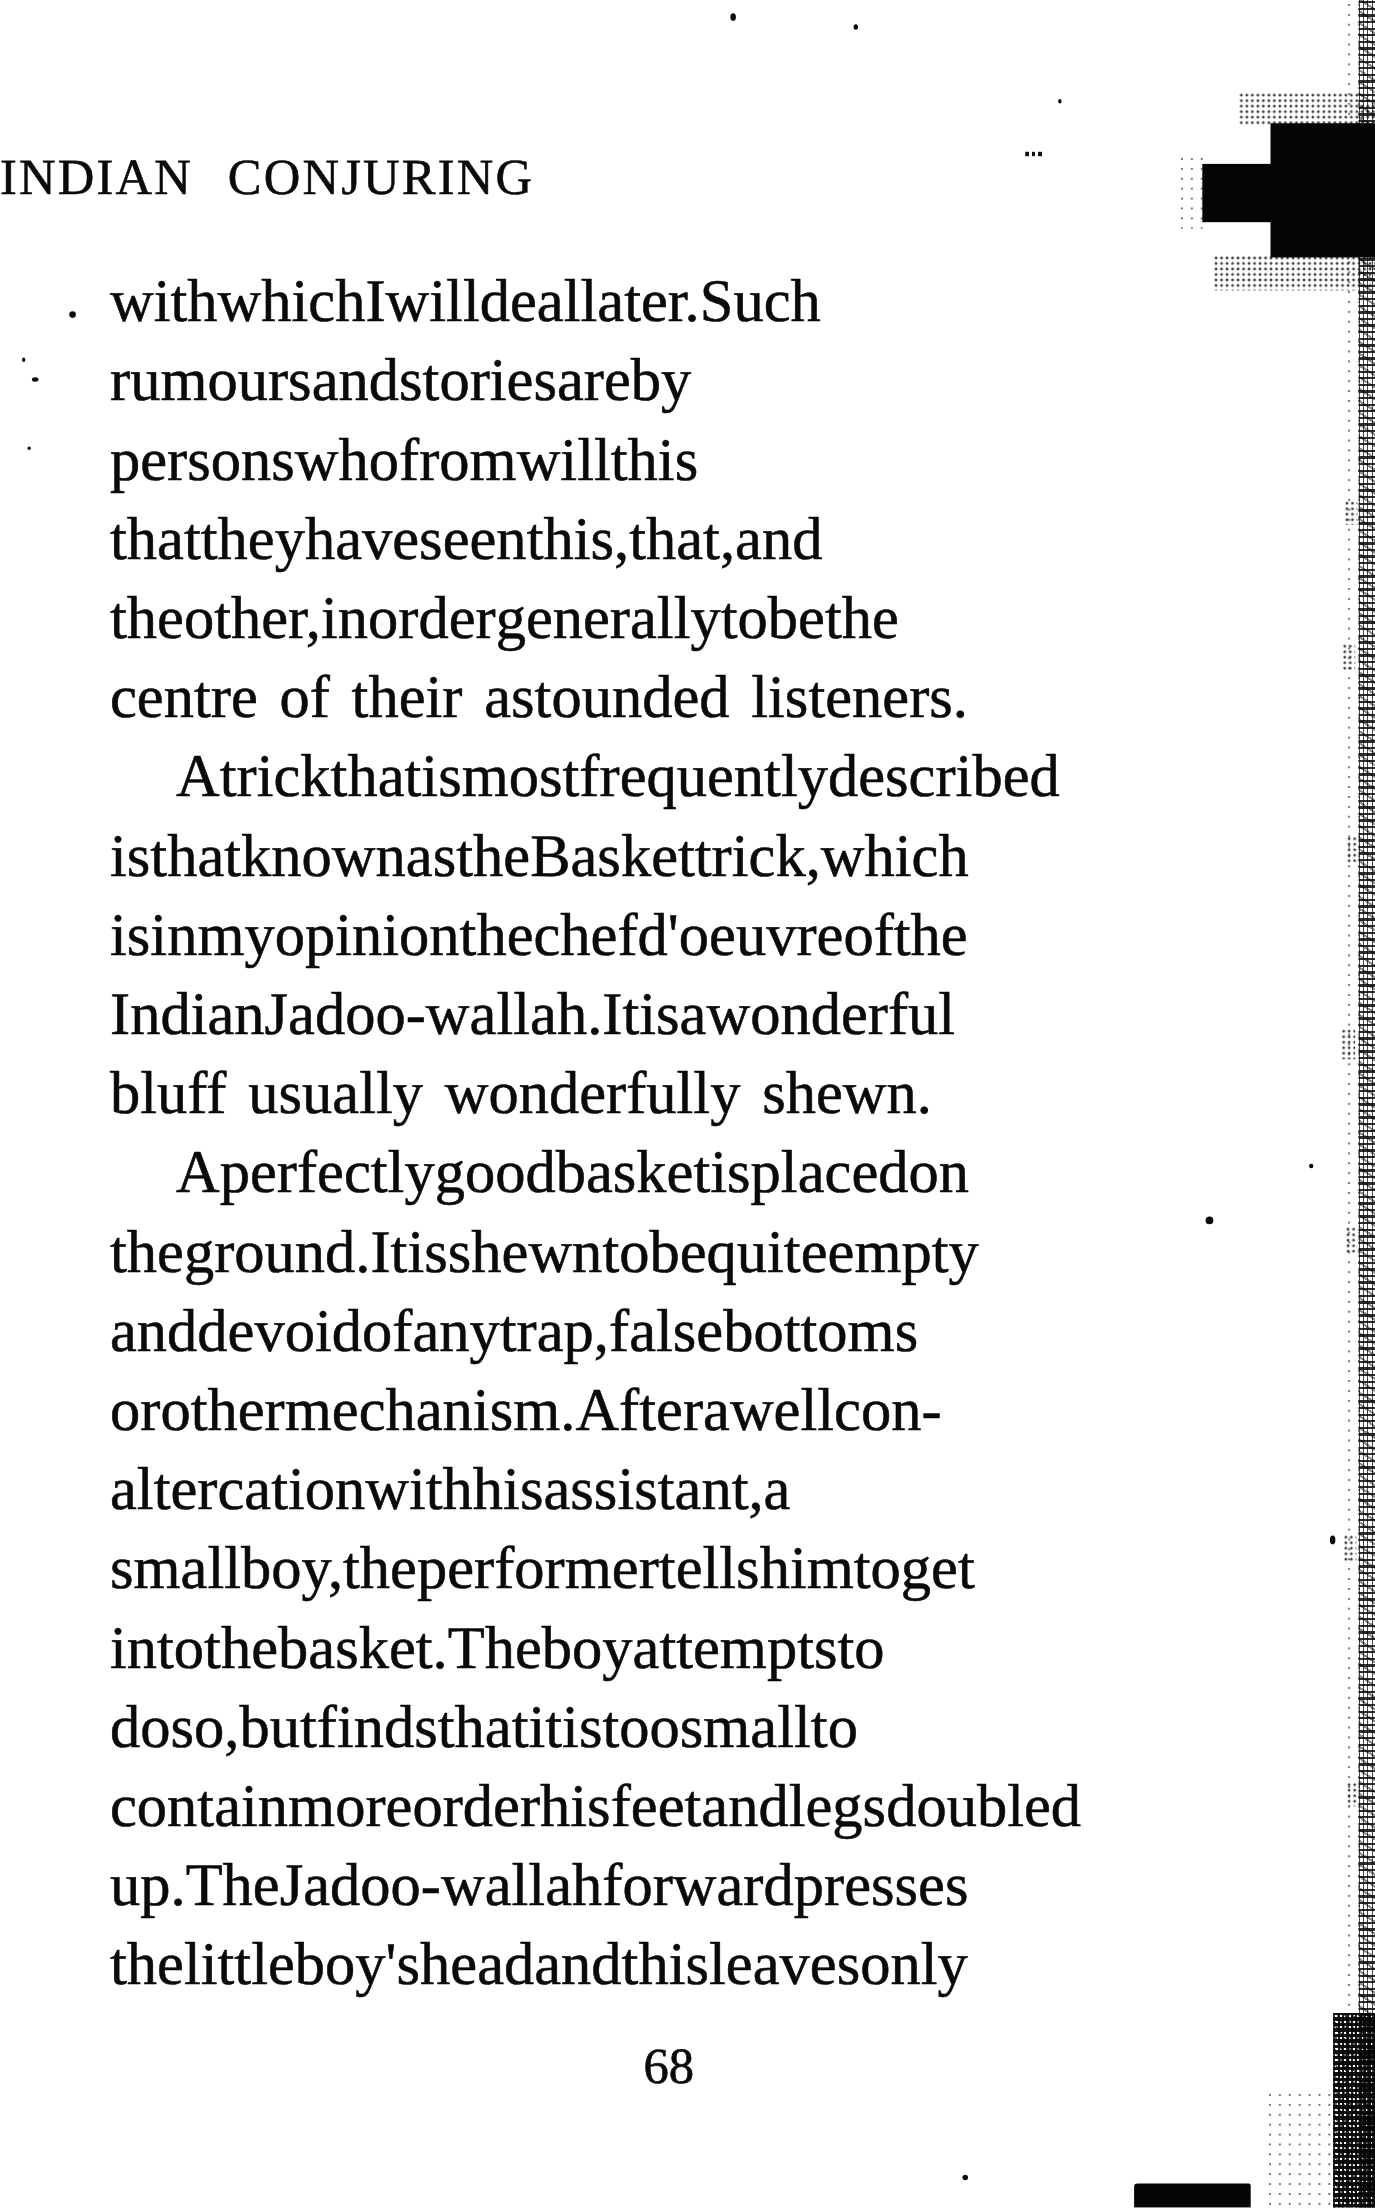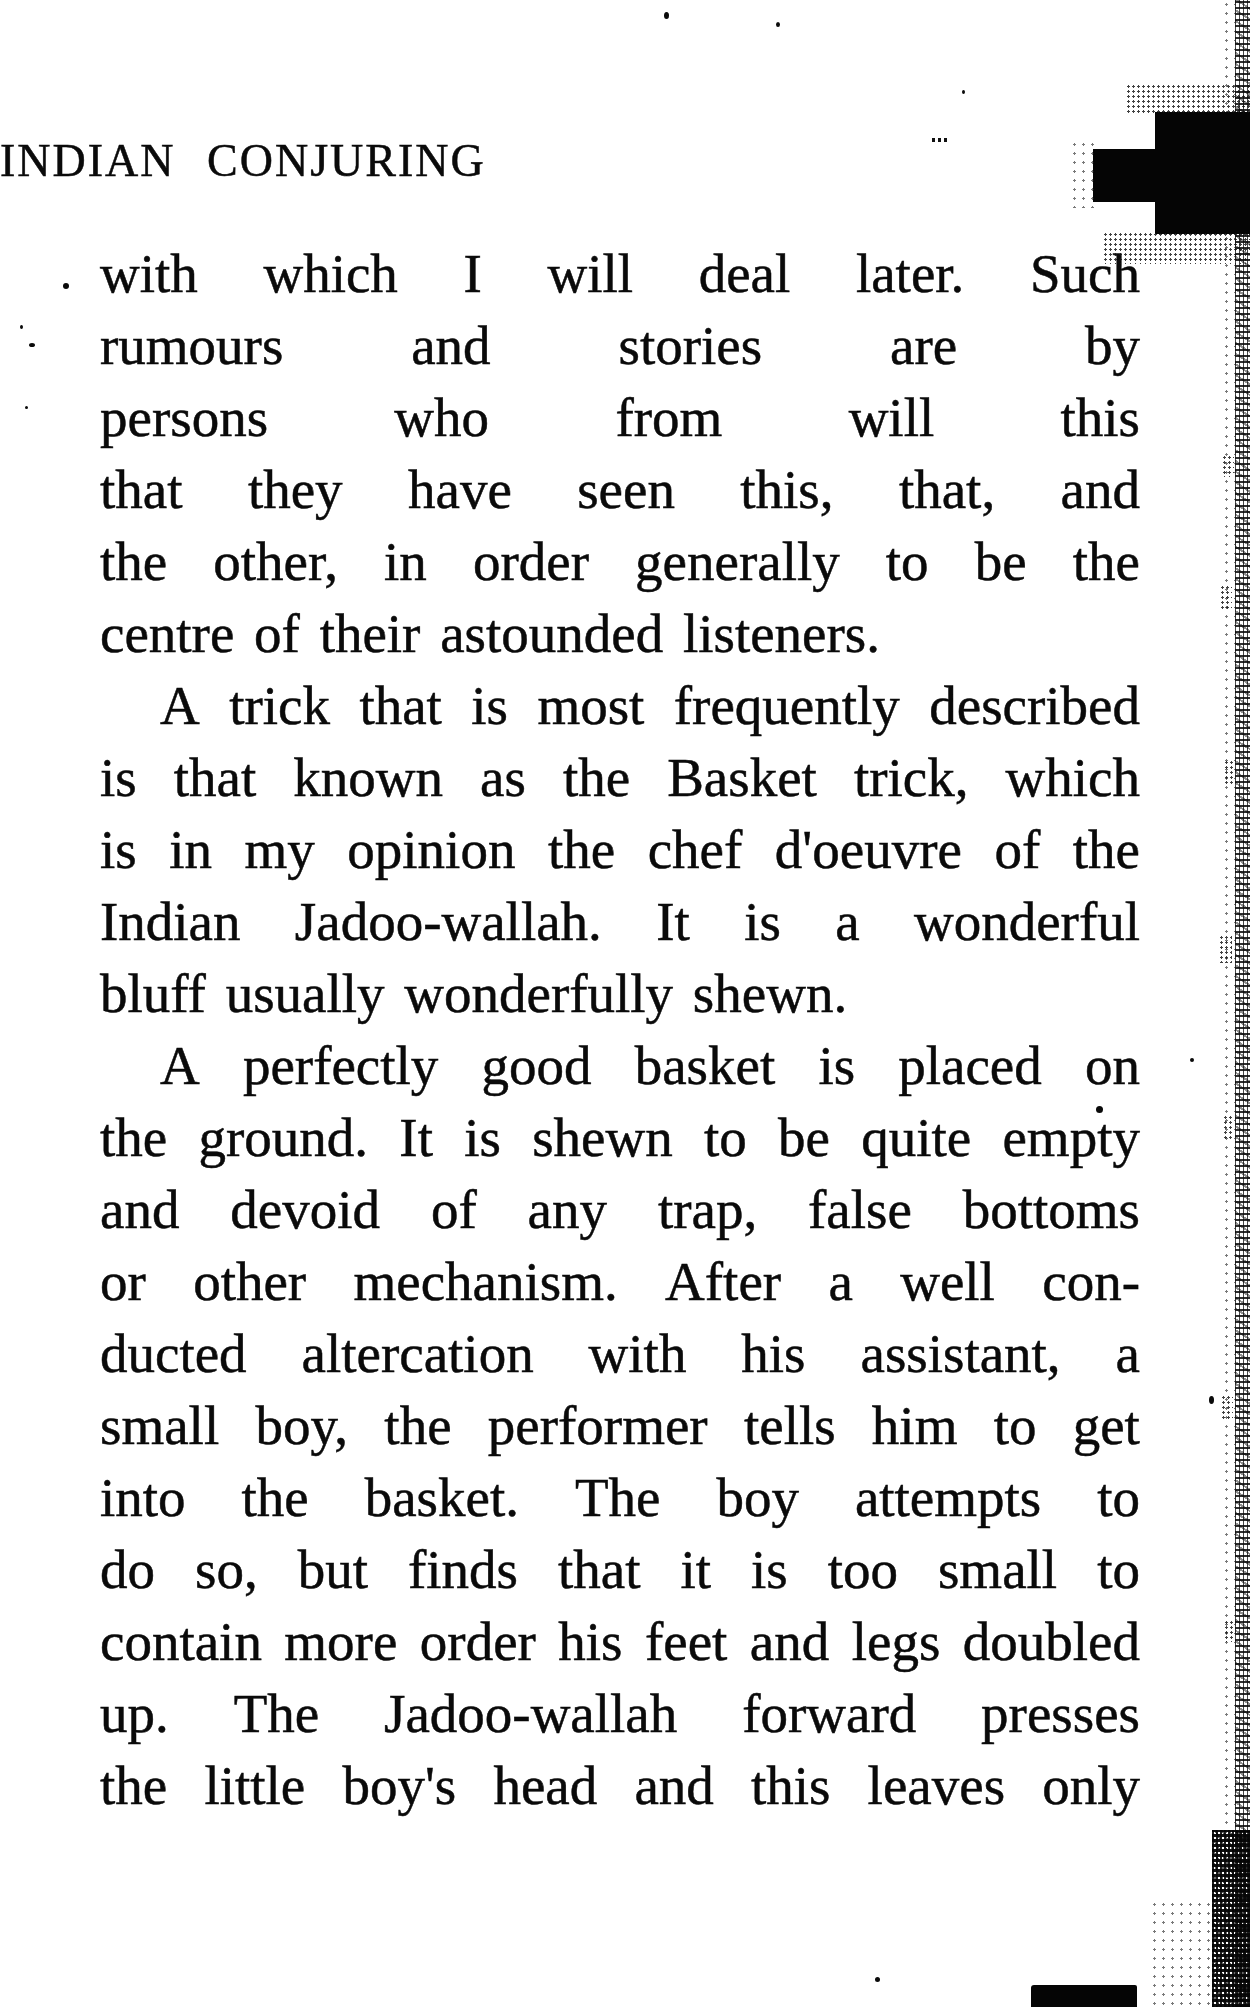--- a/index.html
+++ b/index.html
@@ -17,21 +17,21 @@
     letter-spacing:2px; word-spacing:18px;
     -webkit-text-stroke:0.5px var(--ink);
     white-space:nowrap;
   }
   
   .text-block {
     position:absolute; top:238px; left:100px; width:1040px;
     font-size:55px; -webkit-text-stroke:0.5px var(--ink);
   }
   .line { height:72px; line-height:72px; white-space:nowrap; }
-  .line.j { display:flex; justify-content:space-between; }
+  .line.j { display:flex; }
   .line.p { word-spacing:6px; }
   .line.ind { padding-left:60px; }
   
   .page-number {
     position:absolute; top:1856px; left:0; width:1216px;
     text-align:center; font-size:46px; line-height:1;
     -webkit-text-stroke:0.6px var(--ink);
   }
   
   .art { position:absolute; }
@@ -184,21 +184,20 @@
       <div class="line j">
         <span>or</span>
         <span>other</span>
         <span>mechanism.</span>
         <span>After</span>
         <span>a</span>
         <span>well</span>
         <span>con-</span>
       </div>
       <div class="line j">
-        <span>ducted</span>
         <span>altercation</span>
         <span>with</span>
         <span>his</span>
         <span>assistant,</span>
         <span>a</span>
       </div>
       <div class="line j">
         <span>small</span>
         <span>boy,</span>
         <span>the</span>
@@ -251,20 +250,21 @@
         <span>little</span>
         <span>boy's</span>
         <span>head</span>
         <span>and</span>
         <span>this</span>
         <span>leaves</span>
         <span>only</span>
       </div>
     </div>
 
+  <div class="page-number">68</div>
 
   <div class="art noise" style="left:1235px; top:0; width:15px; height:2007px;"></div>
   <div class="art dots-sparse" style="left:1222px; top:0; width:14px; height:2007px;"></div>
 
   <div class="art solid" style="left:1155px; top:112px; width:95px; height:122px;"></div>
   <div class="art solid" style="left:1093px; top:149px; width:70px; height:53px;"></div>
   <div class="art dots" style="left:1126px; top:84px; width:124px; height:30px;"></div>
   <div class="art dots" style="left:1103px; top:232px; width:147px; height:32px;"></div>
   <div class="art dots-sparse" style="left:1070px; top:140px; width:26px; height:68px;"></div>
 

